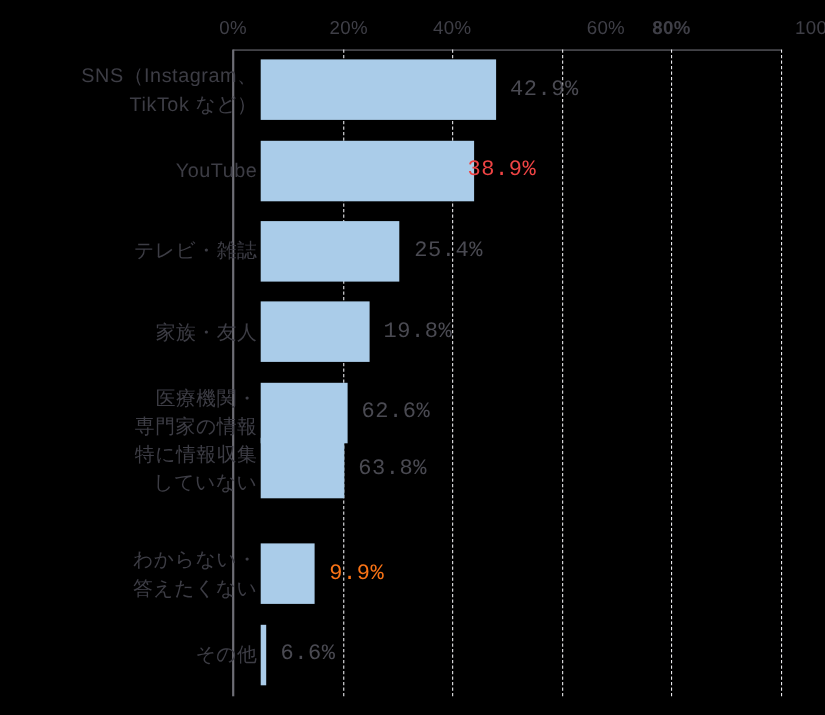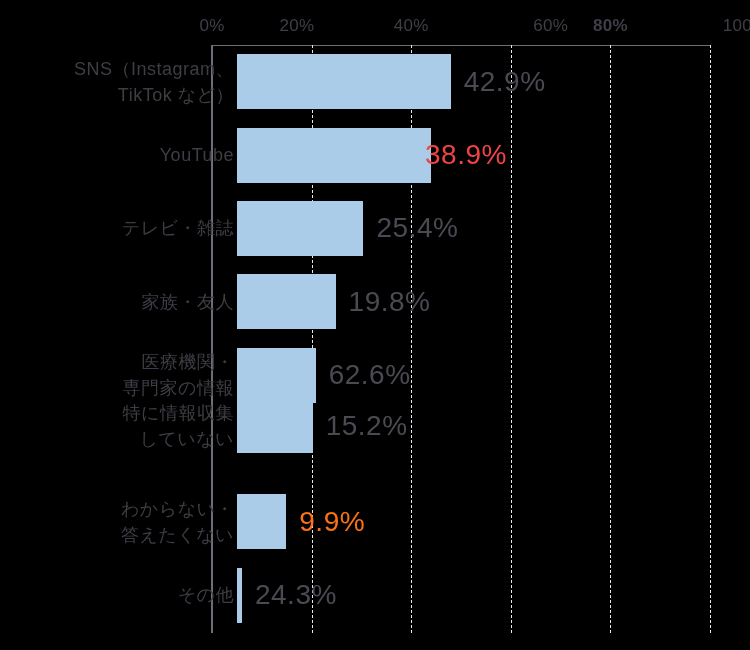--- a/index.html
+++ b/index.html
@@ -85,37 +85,38 @@
     left: 213px;
     top: 0;
     height: 100%;
     background: #aacce9;
   }
 
   .bar-value {
     position: absolute;
     top: 50%;
     transform: translateY(-50%);
-    font-size: 28px;
+    font-size: 20px;
     color: #4a4a52;
     letter-spacing: 0.5px;
     white-space: nowrap;
+    font-family: Liberation Mono, monospace;
   }
 </style>
 </head>
 <body>
 
 <div id="chart-root">
 
   <div id="axis-top-line"></div>
   <div id="axis-left-line"></div>
 
   <div id="ticks-layer">
       <div class="tick-label" style="left: 212px;">0%</div>
-      <div class="tick-label" style="left: 297px;">20%</div>
+      <div class="tick-label" style="left: 317px;">20%</div>
       <div class="tick-label" style="left: 411.2px;">40%</div>
       <div class="tick-label" style="left: 510.8px; margin-left: 40px;">60%</div>
       <div class="tick-label" style="left: 610.4px; font-weight: bold;">80%</div>
       <div class="tick-label" style="left: 710px; margin-left: 35px;">100%</div>
     </div>
   <div id="grid-layer">
       <div class="gridline" style="left: 311.6px; border-left-color: rgb(232, 232, 236);"></div>
       <div class="gridline" style="left: 411.2px; border-left-color: rgb(232, 232, 236);"></div>
       <div class="gridline" style="left: 510.8px; border-left-color: rgb(232, 232, 236);"></div>
       <div class="gridline" style="left: 610.4px; border-left-color: rgb(232, 232, 236);"></div>
@@ -146,28 +147,28 @@
       <div class="row" style="top: 347.688px; height: 55px;">
         <div class="cat-label">医療機関・
 専門家の情報</div>
         <div class="bar" style="width: 78.684px; background: rgb(170, 204, 233);"></div>
         <div class="bar-value" style="left: 304.684px; color: rgb(74, 74, 82);">62.6%</div>
       </div>
       <div class="row" style="top: 398px; height: 55px;">
         <div class="cat-label">特に情報収集
 していない</div>
         <div class="bar" style="width: 75.696px; background: rgb(170, 204, 233);"></div>
-        <div class="bar-value" style="left: 301.696px; color: rgb(74, 74, 82);">15.2%</div>
+        <div class="bar-value" style="left: 301.696px; color: rgb(74, 74, 82);">63.8%</div>
       </div>
       <div class="row" style="top: 494.438px; height: 55px;">
         <div class="cat-label">わからない・
 答えたくない</div>
         <div class="bar" style="width: 49.302px; background: rgb(170, 204, 233);"></div>
         <div class="bar-value" style="left: 275.302px; color: #f97316;">9.9%</div>
       </div>
       <div class="row" style="top: 567.812px; height: 55px;">
         <div class="cat-label">その他</div>
         <div class="bar" style="width: 4.98px; background: rgb(170, 204, 233);"></div>
-        <div class="bar-value" style="left: 230.98px; color: rgb(74, 74, 82);">24.3%</div>
+        <div class="bar-value" style="left: 230.98px; color: rgb(74, 74, 82);">6.6%</div>
       </div>
     </div>
 
 </div>
 
 </body></html>

